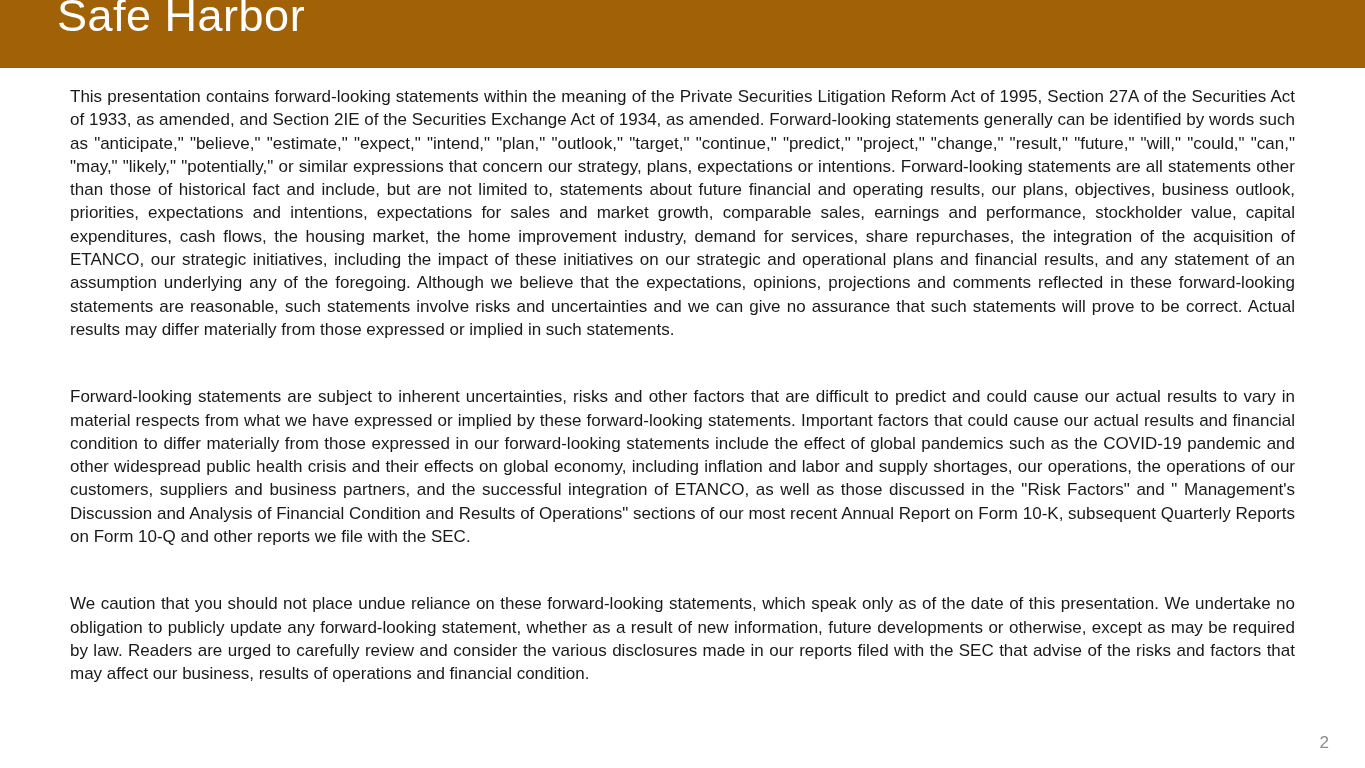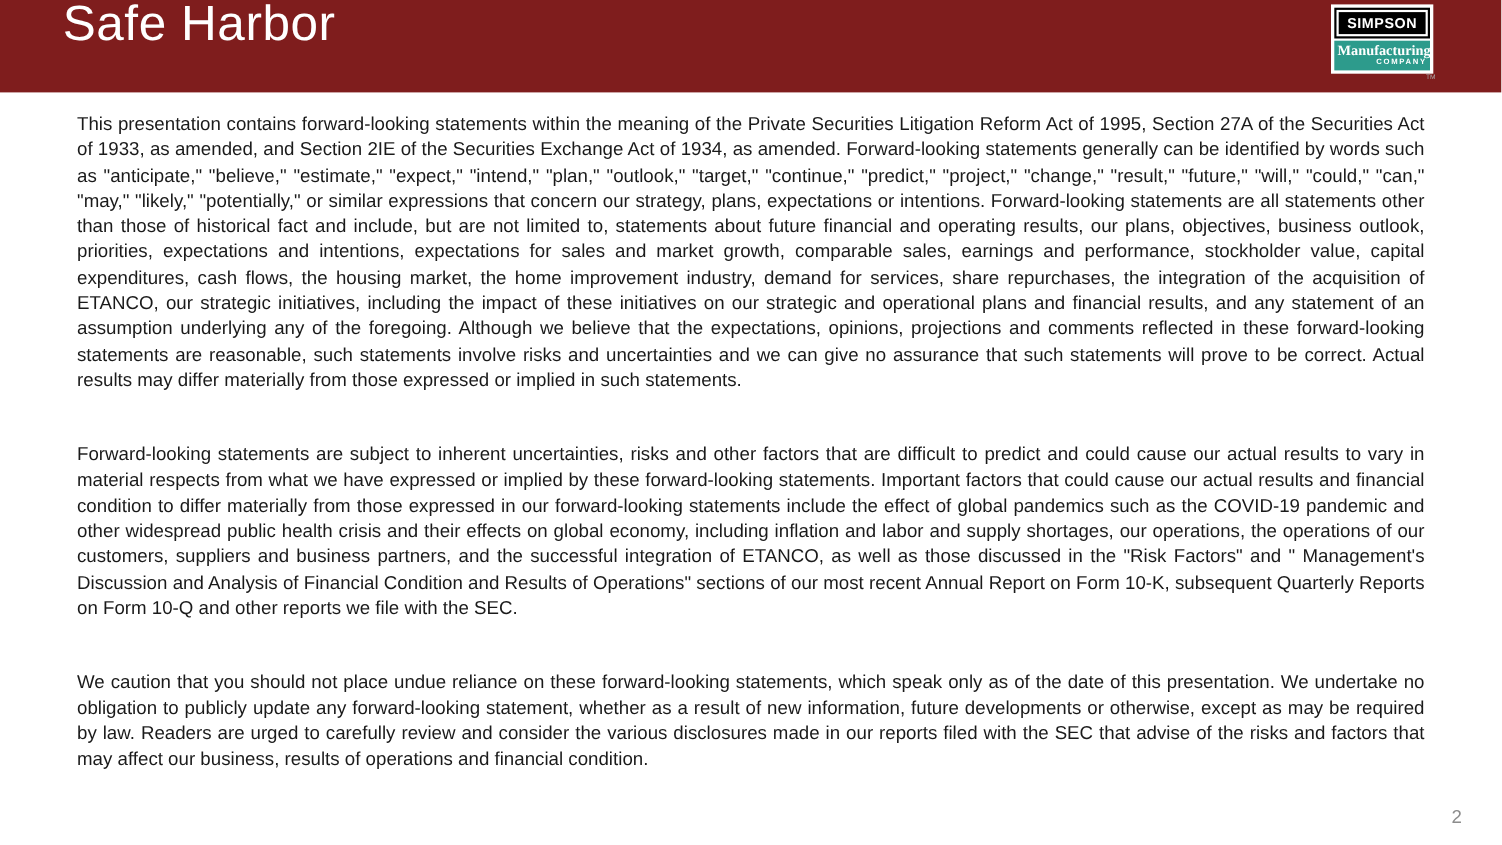--- a/index.html
+++ b/index.html
@@ -9,24 +9,24 @@
     height: 768px;
     background: #ffffff;
     font-family: "Liberation Sans", sans-serif;
     position: relative;
     overflow: hidden;
   }
 
   
   .slide-header {
     position: relative;
-    height: 84px;
-    background: #7f1d1d;
+    height: 68px;
+    background: #a16207;
     display: flex;
-    align-items: flex-start;
+    align-items: flex-end;
     padding-left: 57px;
   }
   .page-title {
     color: #ffffff;
     font-size: 45px;
     font-weight: 400;
     letter-spacing: 0.5px;
     line-height: 1;
     margin-top: -2px;
   }
@@ -103,30 +103,20 @@
     font-size: 17px;
     color: #8c8c8c;
   }
 </style>
 </head>
 <body>
 
 <header class="slide-header">
   <h1 class="page-title">Safe Harbor</h1>
 
-  <div class="logo">
-    <div class="logo-top">
-      <div class="logo-top-inner">SIMPSON</div>
-    </div>
-    <div class="logo-bottom">
-      <div class="logo-manufacturing">Manufacturing</div>
-      <div class="logo-company">COMPANY</div>
-    </div>
-    <span class="logo-tm">TM</span>
-  </div>
 </header>
 
 <main class="slide-body">
   <p class="para">This presentation contains forward-looking statements within the meaning of the Private Securities Litigation Reform Act of 1995, Section 27A of the Securities Act of 1933, as amended, and Section 2IE of the Securities Exchange Act of 1934, as amended. Forward-looking statements generally can be identified by words such as "anticipate," "believe," "estimate," "expect," "intend," "plan," "outlook," "target," "continue," "predict," "project," "change," "result," "future," "will," "could," "can," "may," "likely," "potentially," or similar expressions that concern our strategy, plans, expectations or intentions. Forward-looking statements are all statements other than those of historical fact and include, but are not limited to, statements about future financial and operating results, our plans, objectives, business outlook, priorities, expectations and intentions, expectations for sales and market growth, comparable sales, earnings and performance, stockholder value, capital expenditures, cash flows, the housing market, the home improvement industry, demand for services, share repurchases, the integration of the acquisition of ETANCO, our strategic initiatives, including the impact of these initiatives on our strategic and operational plans and financial results, and any statement of an assumption underlying any of the foregoing. Although we believe that the expectations, opinions, projections and comments reflected in these forward-looking statements are reasonable, such statements involve risks and uncertainties and we can give no assurance that such statements will prove to be correct. Actual results may differ materially from those expressed or implied in such statements.</p>
   <p class="para">Forward-looking statements are subject to inherent uncertainties, risks and other factors that are difficult to predict and could cause our actual results to vary in material respects from what we have expressed or implied by these forward-looking statements. Important factors that could cause our actual results and financial condition to differ materially from those expressed in our forward-looking statements include the effect of global pandemics such as the COVID-19 pandemic and other widespread public health crisis and their effects on global economy, including inflation and labor and supply shortages, our operations, the operations of our customers, suppliers and business partners, and the successful integration of ETANCO, as well as those discussed in the "Risk Factors" and " Management's Discussion and Analysis of Financial Condition and Results of Operations" sections of our most recent Annual Report on Form 10-K, subsequent Quarterly Reports on Form 10-Q and other reports we file with the SEC.</p>
   <p class="para">We caution that you should not place undue reliance on these forward-looking statements, which speak only as of the date of this presentation. We undertake no obligation to publicly update any forward-looking statement, whether as a result of new information, future developments or otherwise, except as may be required by law. Readers are urged to carefully review and consider the various disclosures made in our reports filed with the SEC that advise of the risks and factors that may affect our business, results of operations and financial condition.</p>
 </main>
 
 <div class="page-number">2</div>
 

